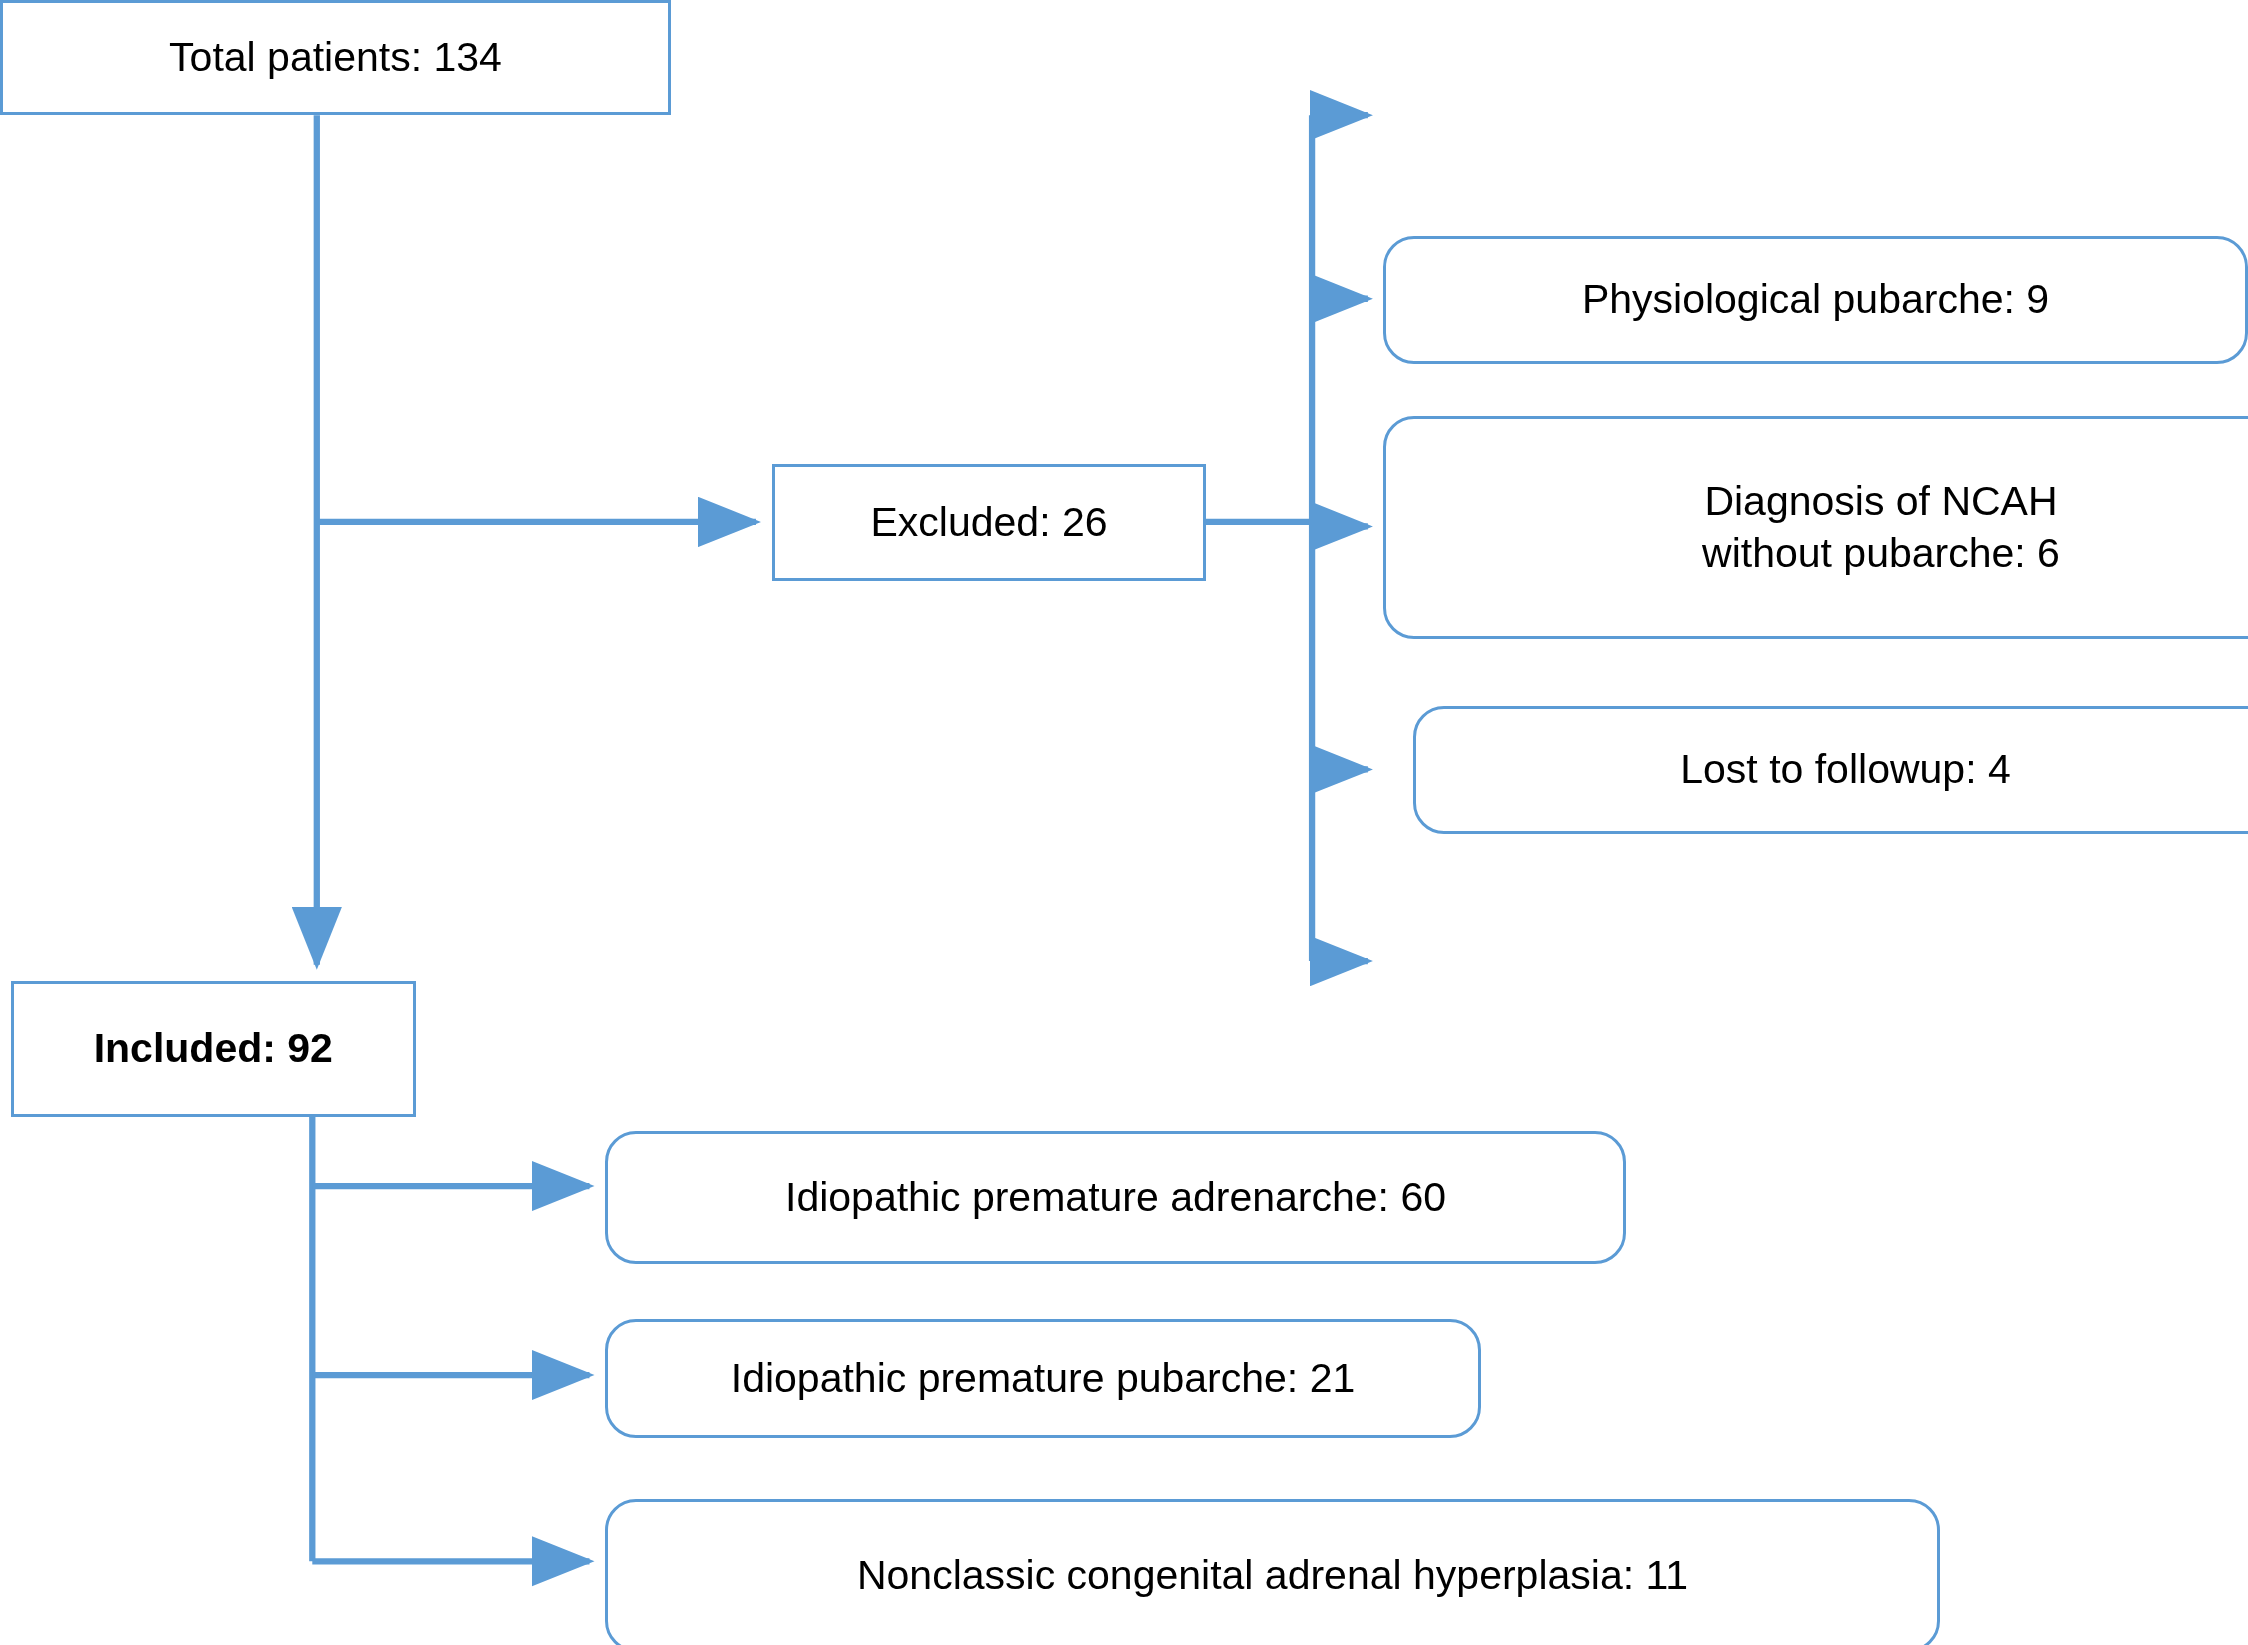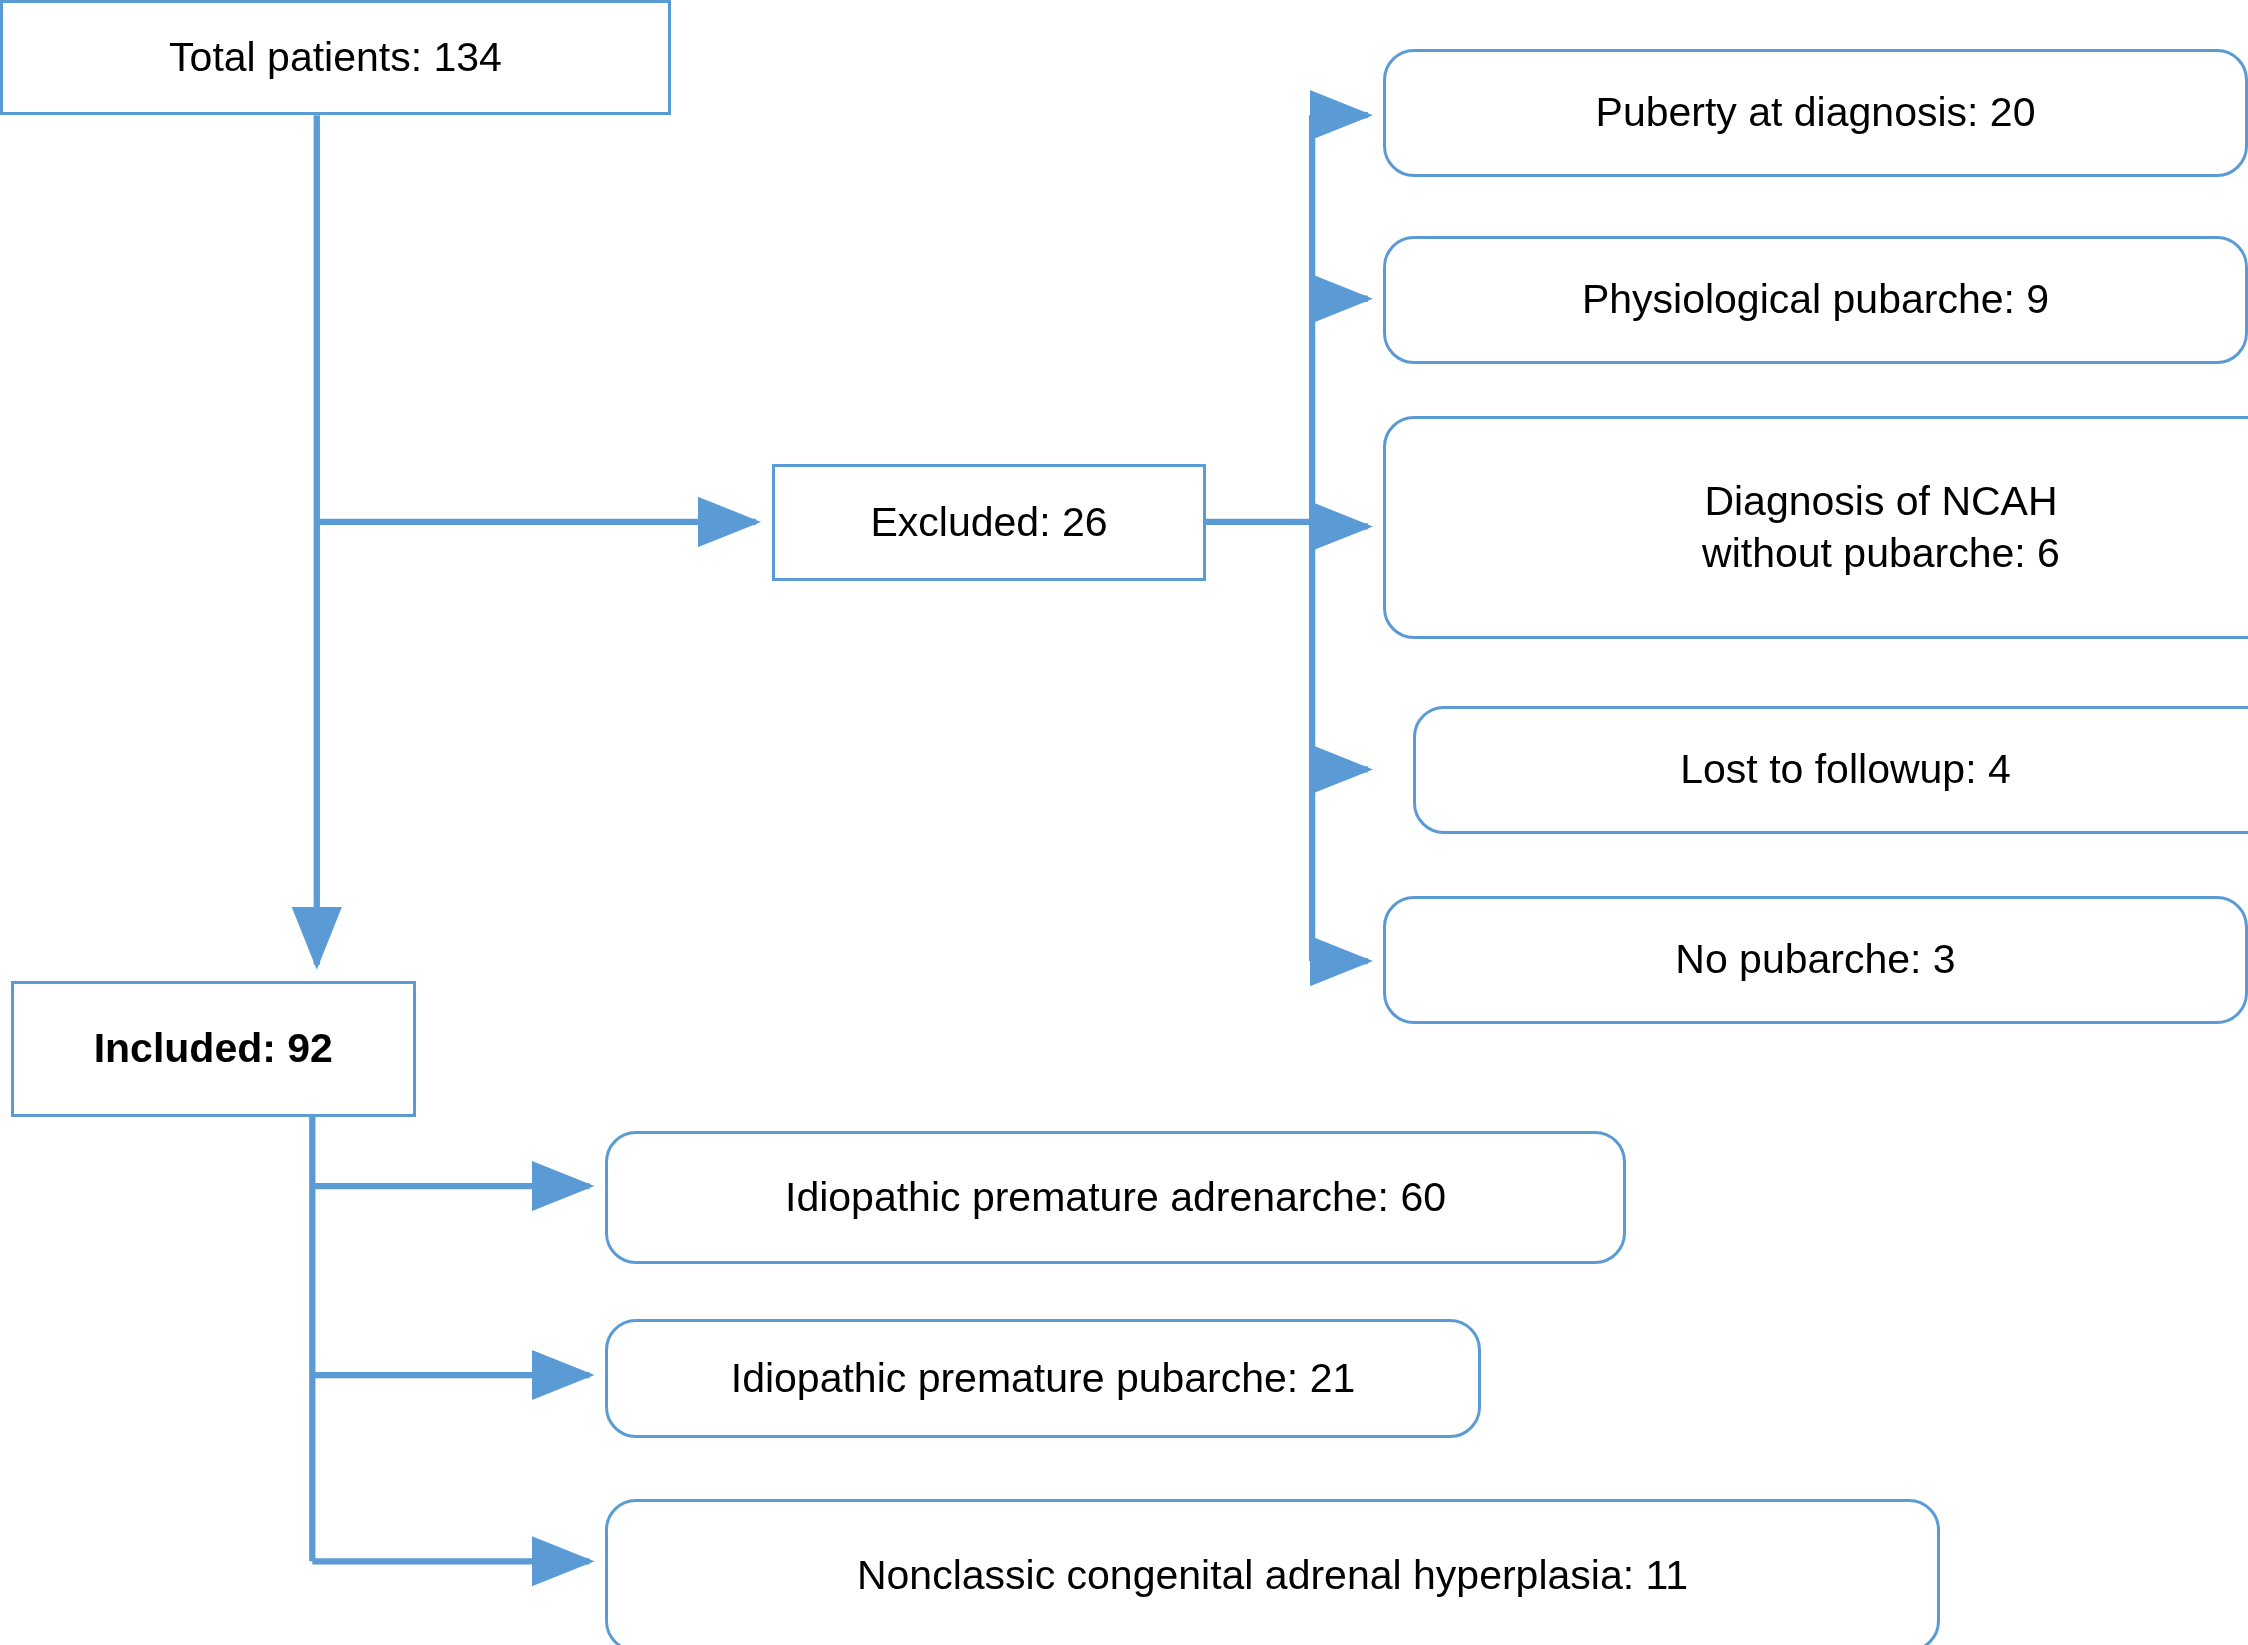--- a/index.html
+++ b/index.html
@@ -88,40 +88,34 @@
   </div>
 
   <div class="node-box sharp" style="left:772px; top:464px; width:434px; height:117px;">
     <span class="node-label">Excluded: 26</span>
   </div>
 
   <div class="node-box sharp" style="left:10.8px; top:981px; width:405px; height:136px;font-weight:bold;">
     <span class="node-label">Included: 92</span>
   </div>
 
-  <div class="node-box rounded" style="left:1383px; top:49px; width:865px; height:128px;">
-    <span class="node-label">Puberty at diagnosis: 20</span>
-  </div>
 
   <div class="node-box rounded" style="left:1383px; top:236px; width:865px; height:128px;">
     <span class="node-label">Physiological pubarche: 9</span>
   </div>
 
   <div class="node-box rounded" style="left:1383px; top:416px; width:996px; height:223px;">
     <span class="node-label">Diagnosis of NCAH
 without pubarche: 6</span>
   </div>
 
   <div class="node-box rounded" style="left:1413px; top:706px; width:865px; height:128px;">
     <span class="node-label">Lost to followup: 4</span>
   </div>
 
-  <div class="node-box rounded" style="left:1383px; top:896px; width:865px; height:128px;">
-    <span class="node-label">No pubarche: 3</span>
-  </div>
 
   <div class="node-box rounded" style="left:605px; top:1131px; width:1021px; height:133px;">
     <span class="node-label">Idiopathic premature adrenarche: 60</span>
   </div>
 
   <div class="node-box rounded" style="left:605px; top:1319px; width:876px; height:119px;">
     <span class="node-label">Idiopathic premature pubarche: 21</span>
   </div>
 
   <div class="node-box rounded" style="left:605px; top:1499px; width:1335px; height:153px;">

